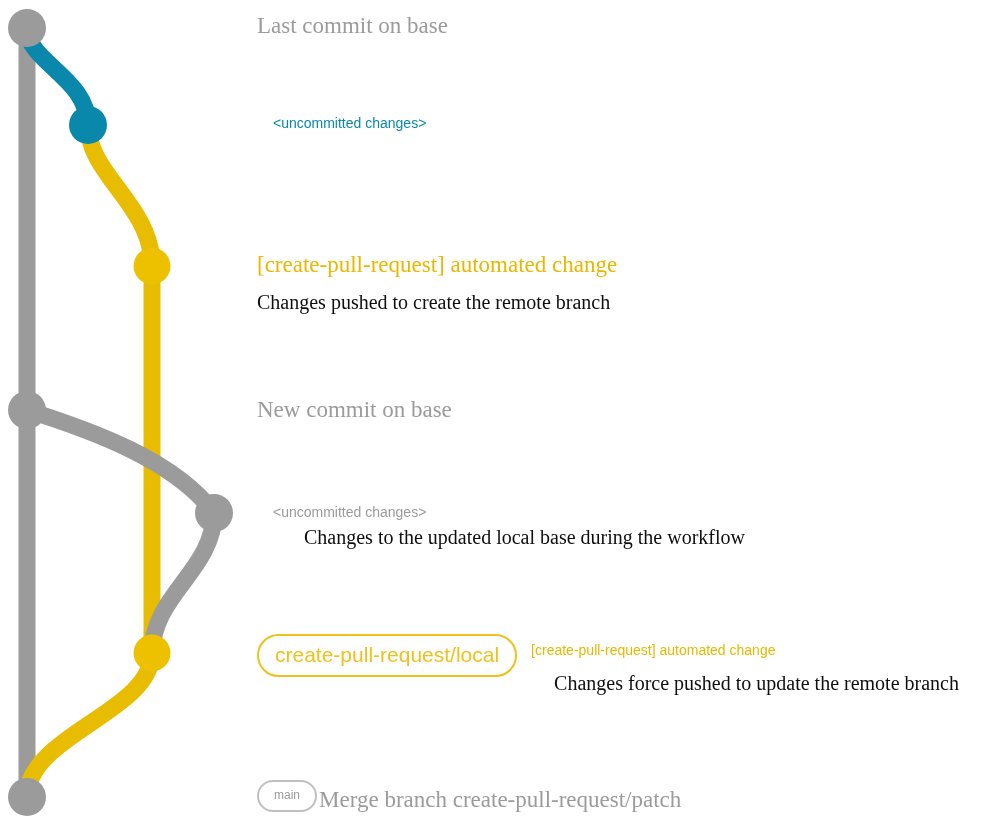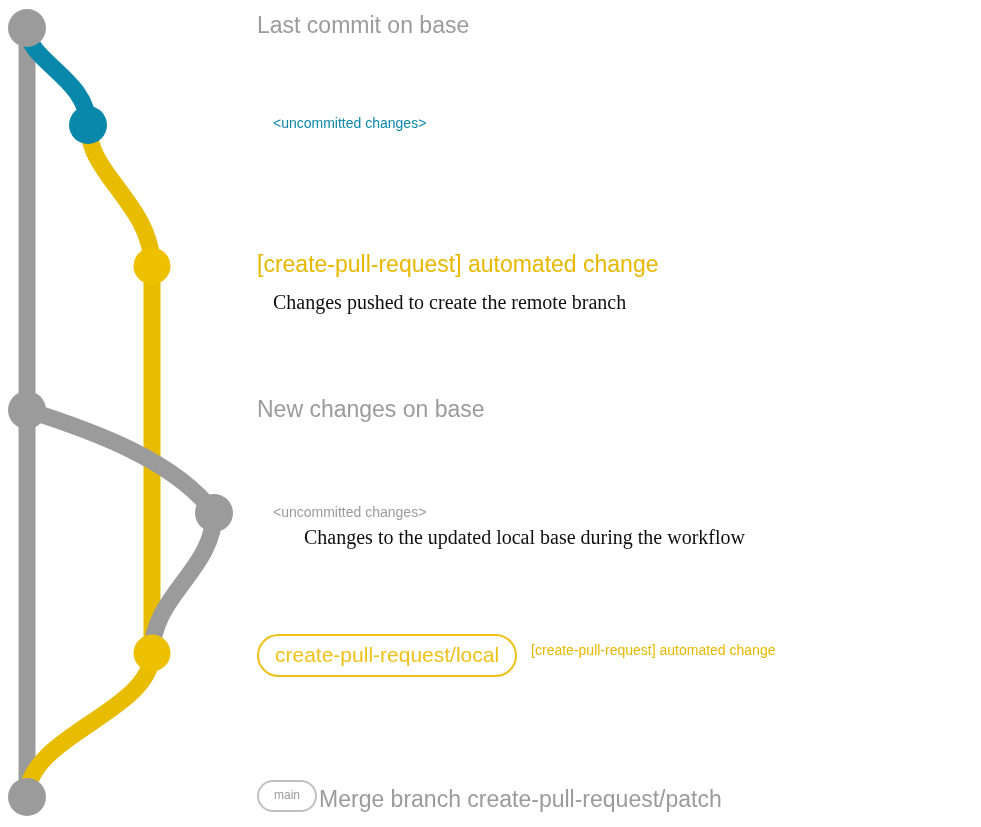--- a/index.html
+++ b/index.html
@@ -55,21 +55,21 @@
     font-family: Liberation Sans, sans-serif;
     font-size: 14px;
     line-height: 1;
     white-space: nowrap;
   }
   .subject.teal { color: #0a88ab; }
   .subject.gray { color: #9b9b9b; }
   .subject.gold { color: #e8b800; }
 
   .headline {
-    font-family: Liberation Sans, sans-serif;
+    font-family: Liberation Serif, serif;
     font-size: 23px;
     line-height: 1;
     white-space: nowrap;
   }
   .headline.gray { color: #9b9b9b; }
   .headline.gold { color: #e8b800; }
 
   
   .desc {
     font-family: "Liberation Serif", "DejaVu Serif", serif;
@@ -117,41 +117,42 @@
 
 <div class="row" style="left:257px; top:107px;">
   <div class="stack" style="margin-left:16px;">
     <div class="subject teal" style="margin-top:9px;">&lt;uncommitted changes&gt;</div>
   </div>
 </div>
 
 <div class="row" style="left:257px; top:253px;">
   <div class="stack">
     <div class="headline gold">[create-pull-request] automated change</div>
-    <div class="desc" style="margin-top:16px; margin-left:16px;">Changes pushed to create the remote branch</div>
+    <div class="desc" style="margin-top:16px; ">Changes pushed to create the remote branch</div>
   </div>
 </div>
 
 <div class="row" style="left:257px; top:398px;">
   <div class="stack">
-    <div class="headline gray">New changes on base</div>
+    <div class="headline gray">New commit on base</div>
   </div>
 </div>
 
 <div class="row" style="left:257px; top:496px;">
   <div class="stack" style="margin-left:16px;">
     <div class="subject gray" style="margin-top:9px;">&lt;uncommitted changes&gt;</div>
     <div class="desc" style="margin-top:8px; margin-left:31px;">Changes to the updated local base during the workflow</div>
   </div>
 </div>
 
 <div class="row" style="left:257px; top:634px;">
   <div class="pill gold">create-pull-request/local</div>
   <div class="stack" style="margin-left:14px;">
     <div class="subject gold" style="margin-top:9px;">[create-pull-request] automated change</div>
+    <div class="desc" style="margin-top:16px; margin-left:23px;">Changes force pushed to update the remote branch</div>
   </div>
 </div>
 
 <div class="row" style="left:257px; top:780px;">
   <div class="pill graysm">main</div>
   <div class="stack" style="margin-left:2px;">
     <div class="headline gray" style="margin-top:8px;">Merge branch create-pull-request/patch</div>
   </div>
 </div>
 

